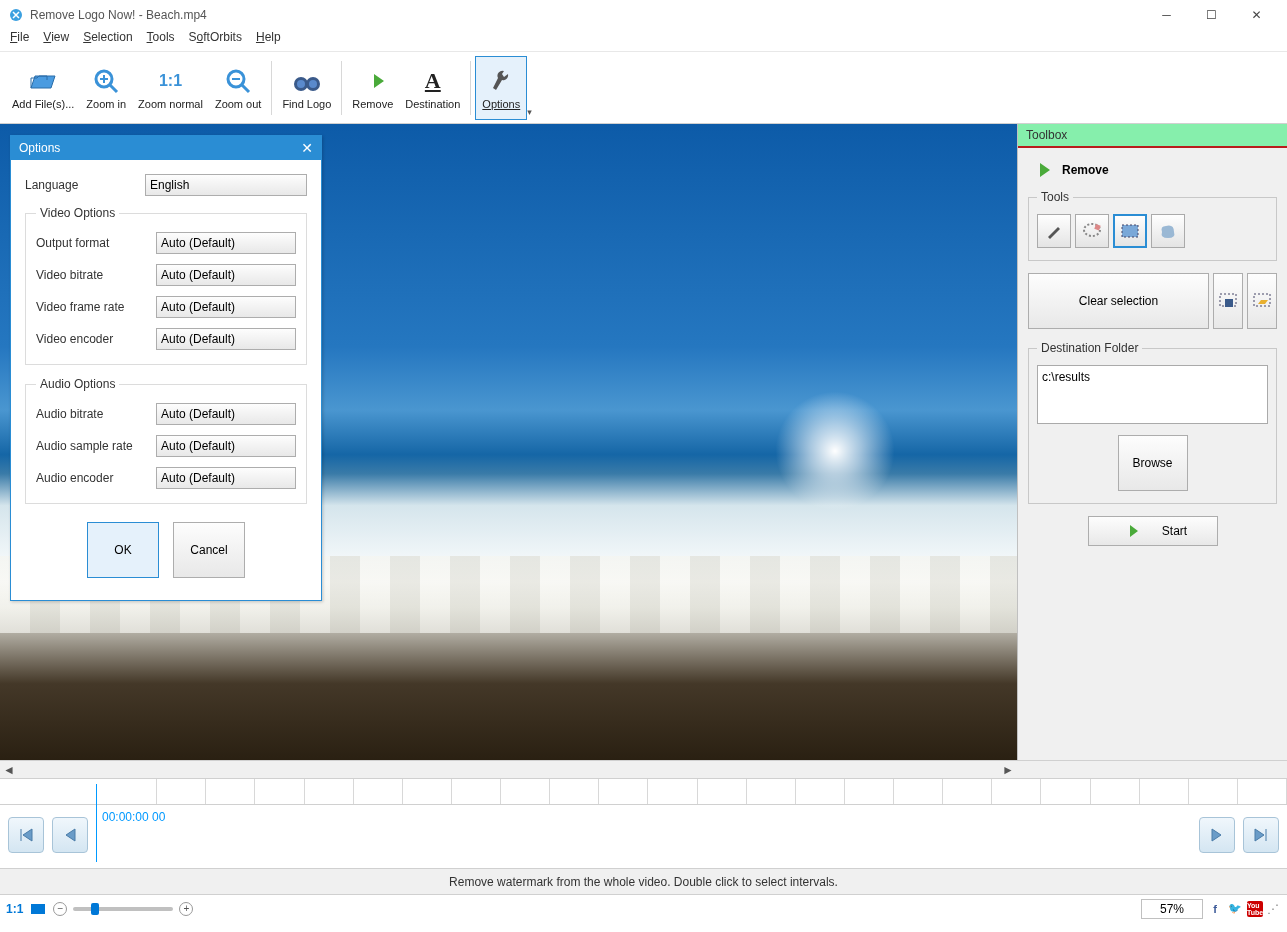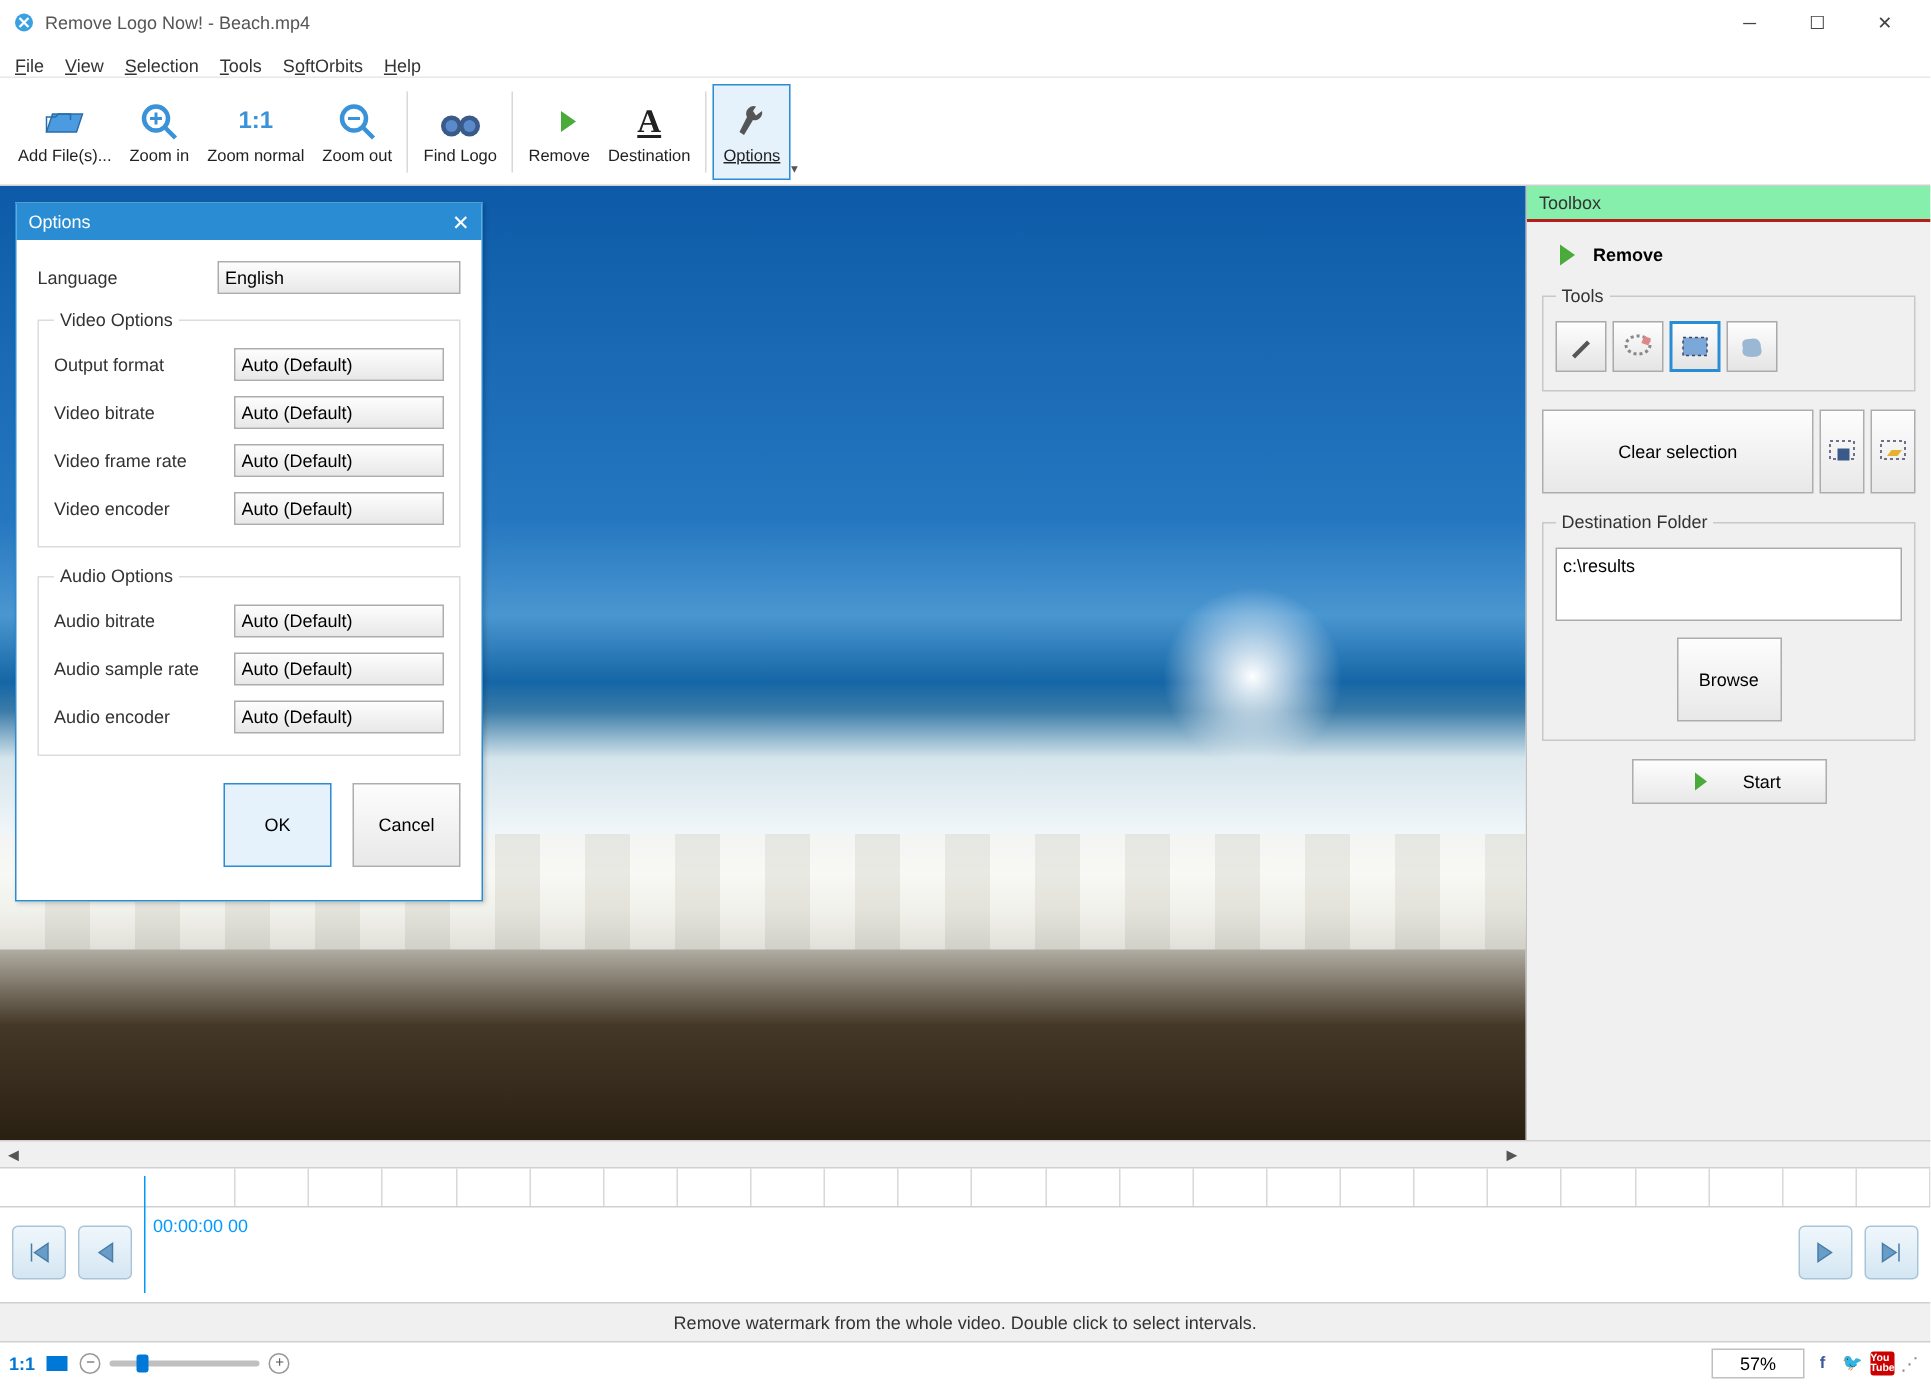--- a/index.html
+++ b/index.html
@@ -6,21 +6,21 @@
 body { background: #fff; width: 1287px; height: 932px; overflow: hidden; position: relative; }
 
 
 .titlebar { height: 30px; display: flex; align-items: center; padding: 0 8px; background: #fff; }
 .titlebar .app-icon { width: 16px; height: 16px; margin-right: 6px; }
 .titlebar .title { color: #555; font-size: 12px; }
 .titlebar .win-controls { margin-left: auto; display: flex; }
 .titlebar .win-controls div { width: 45px; height: 30px; display: flex; align-items: center; justify-content: center; color: #444; }
 
 
-.menubar { height: 22px; display: flex; align-items: flex-end; padding: 0 10px; gap: 14px; border-bottom: 1px solid #e8e8e8;}
+.menubar { height: 22px; display: flex; align-items: flex-start; padding: 0 10px; gap: 14px; border-bottom: 1px solid #e8e8e8;}
 .menubar span { color: #333; }
 .menubar span u { text-decoration: underline; }
 
 
 .toolbar { height: 72px; display: flex; align-items: center; padding: 2px 6px; border-bottom: 1px solid #d0d0d0; gap:0; }
 .tool-btn { display: flex; flex-direction: column; align-items: center; justify-content: center; padding: 2px 6px; min-width: 44px; height: 64px; cursor: pointer; }
 .tool-btn.active { border: 1px solid #2a8dd4; background: #e5f1fb; }
 .tool-btn .ticon { height: 34px; display:flex; align-items:center; justify-content:center; }
 .tool-btn .tlabel { font-size: 11px; color: #222; text-align:center; line-height:1.1; }
 .tool-overflow { width:12px; align-self:flex-end; margin-bottom:4px; color:#555; font-size:9px;}
@@ -35,34 +35,34 @@
 .toolbox-body { padding: 8px 10px; }
 .remove-head { display:flex; align-items:center; gap:8px; font-weight:bold; padding:4px 0 10px;}
 fieldset.group { border: 1px solid #c8c8c8; padding: 10px 8px 12px; margin-bottom: 12px; background:#f0f0f0;}
 fieldset.group legend { padding: 0 4px; color:#333; font-size:12px;}
 .tool-icons { display:flex; gap:4px;}
 .tool-icons .ti { width:34px; height:34px; border:1px solid #aaa; background:linear-gradient(#fefefe,#e4e4e4); display:flex; align-items:center; justify-content:center;}
 .tool-icons .ti.active { border:2px solid #2a8dd4; }
 .selection-row { display:flex; gap:4px; align-items:stretch;}
 .btn { border:1px solid #adadad; background:linear-gradient(#fdfdfd,#e8e8e8); padding:20px 10px; min-height:24px; display:inline-flex; align-items:center; justify-content:center; cursor:pointer;}
 .btn.ok { border:1px solid #2a8dd4; background:#e5f1fb;}
-.dest-input { width:100%; height:49px; border:1px solid #aaa; background:#fff; padding:4px; resize:none;}
+.dest-input { width:100%; height:59px; border:1px solid #aaa; background:#fff; padding:4px; resize:none;}
 .start-btn { width:130px; height:30px; margin: 10px auto 0; display:flex; align-items:center; justify-content:center; gap:20px; border:1px solid #adadad; background:linear-gradient(#fdfdfd,#e8e8e8);}
 
 
 .dialog { position:absolute; left:10px; top:135px; width:312px; background:#fff; border:1px solid #2a8dd4; box-shadow:1px 1px 3px rgba(0,0,0,0.2); z-index:10;}
 .dialog-title { background:#2a8dd4; color:#fff; padding:4px 8px; display:flex; align-items:center;}
 .dialog-title .close { margin-left:auto; font-size:14px;}
 .dialog-body { padding: 14px 14px 10px;}
 .form-row { display:flex; align-items:center; margin-bottom:10px;justify-content:center;}
 .form-row label { width:120px; color:#333;}
 .form-row select { flex:1; height:22px; border:1px solid #adadad; background:linear-gradient(#fdfdfd,#e8e8e8); padding:0 4px;}
 fieldset.opt { border:1px solid #dcdcdc; padding:12px 10px 4px; margin-bottom:12px;}
 fieldset.opt legend { padding:0 4px; color:#333;}
-.dialog-buttons { display:flex; justify-content:flex-end; gap:14px; padding:6px 0 12px;}
+.dialog-buttons { display:flex; justify-content:center; gap:14px; padding:6px 0 12px;}
 .dialog-buttons .btn { width:72px; justify-content:center;}
 
 
 .hscroll { height:18px; background:#f0f0f0; display:flex; align-items:center; border-top:1px solid #d0d0d0;}
 .hscroll .arrow { width:18px; text-align:center; color:#555; background:#f0f0f0;}
 .hscroll .track { flex:1; height:16px; background:#f0f0f0;}
 
 
 .timeline-area { height: 90px; background:#fff; border-top:1px solid #d0d0d0;}
 .timeline-ruler { height:26px; border-bottom:1px solid #d0d0d0; display:flex;}

